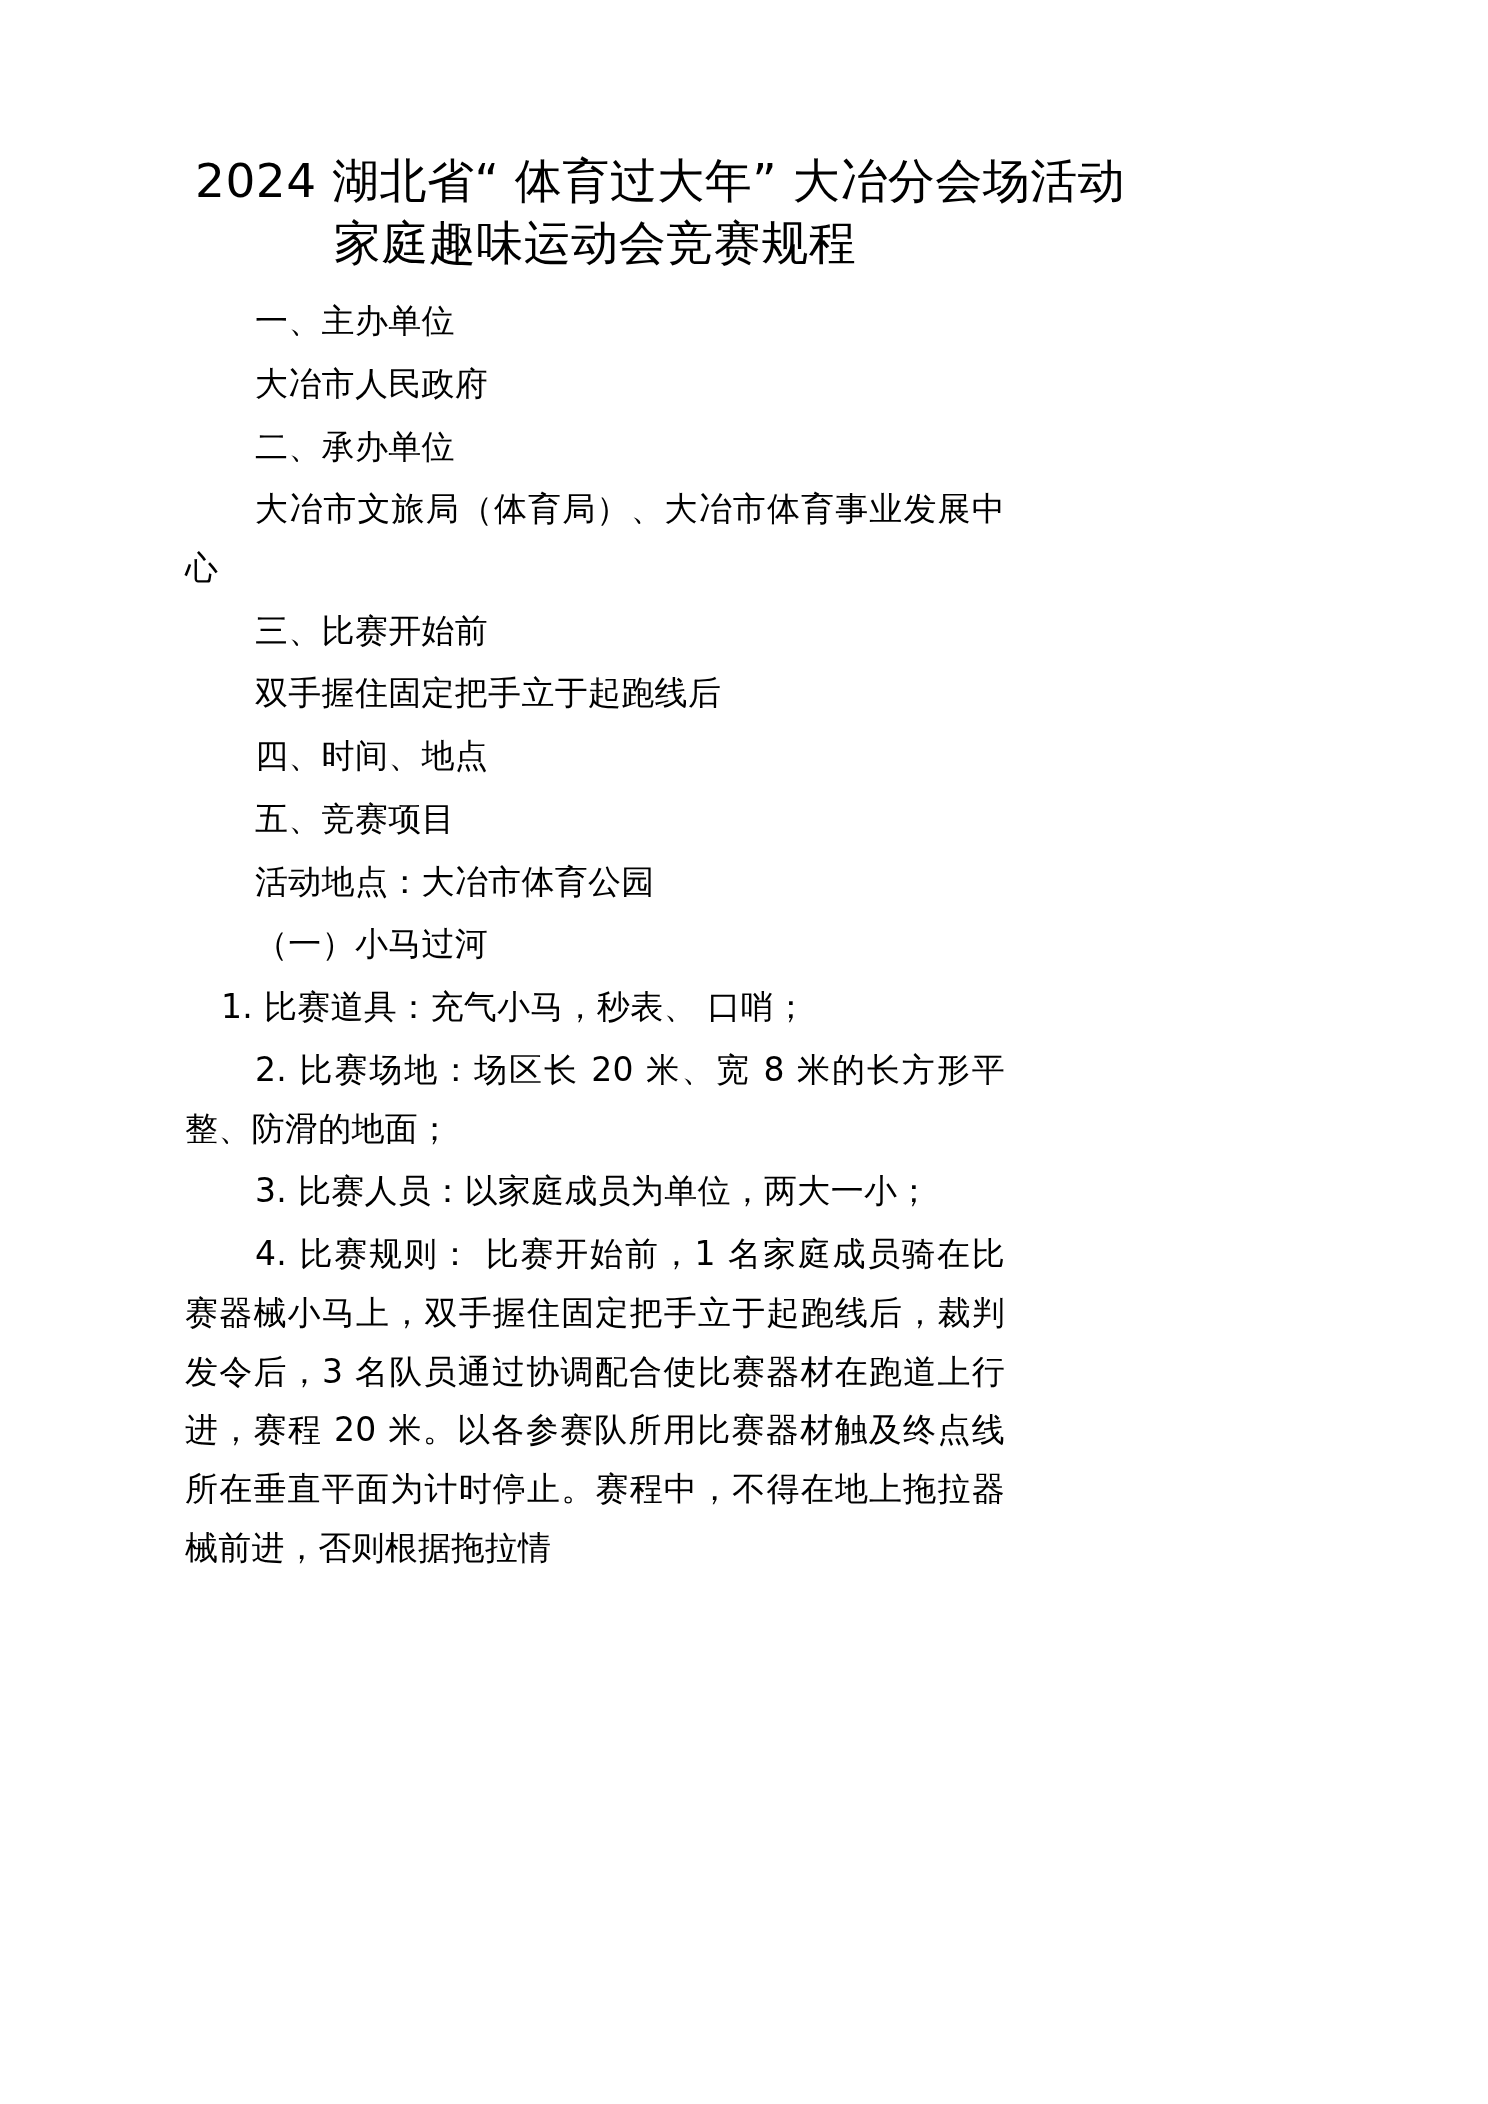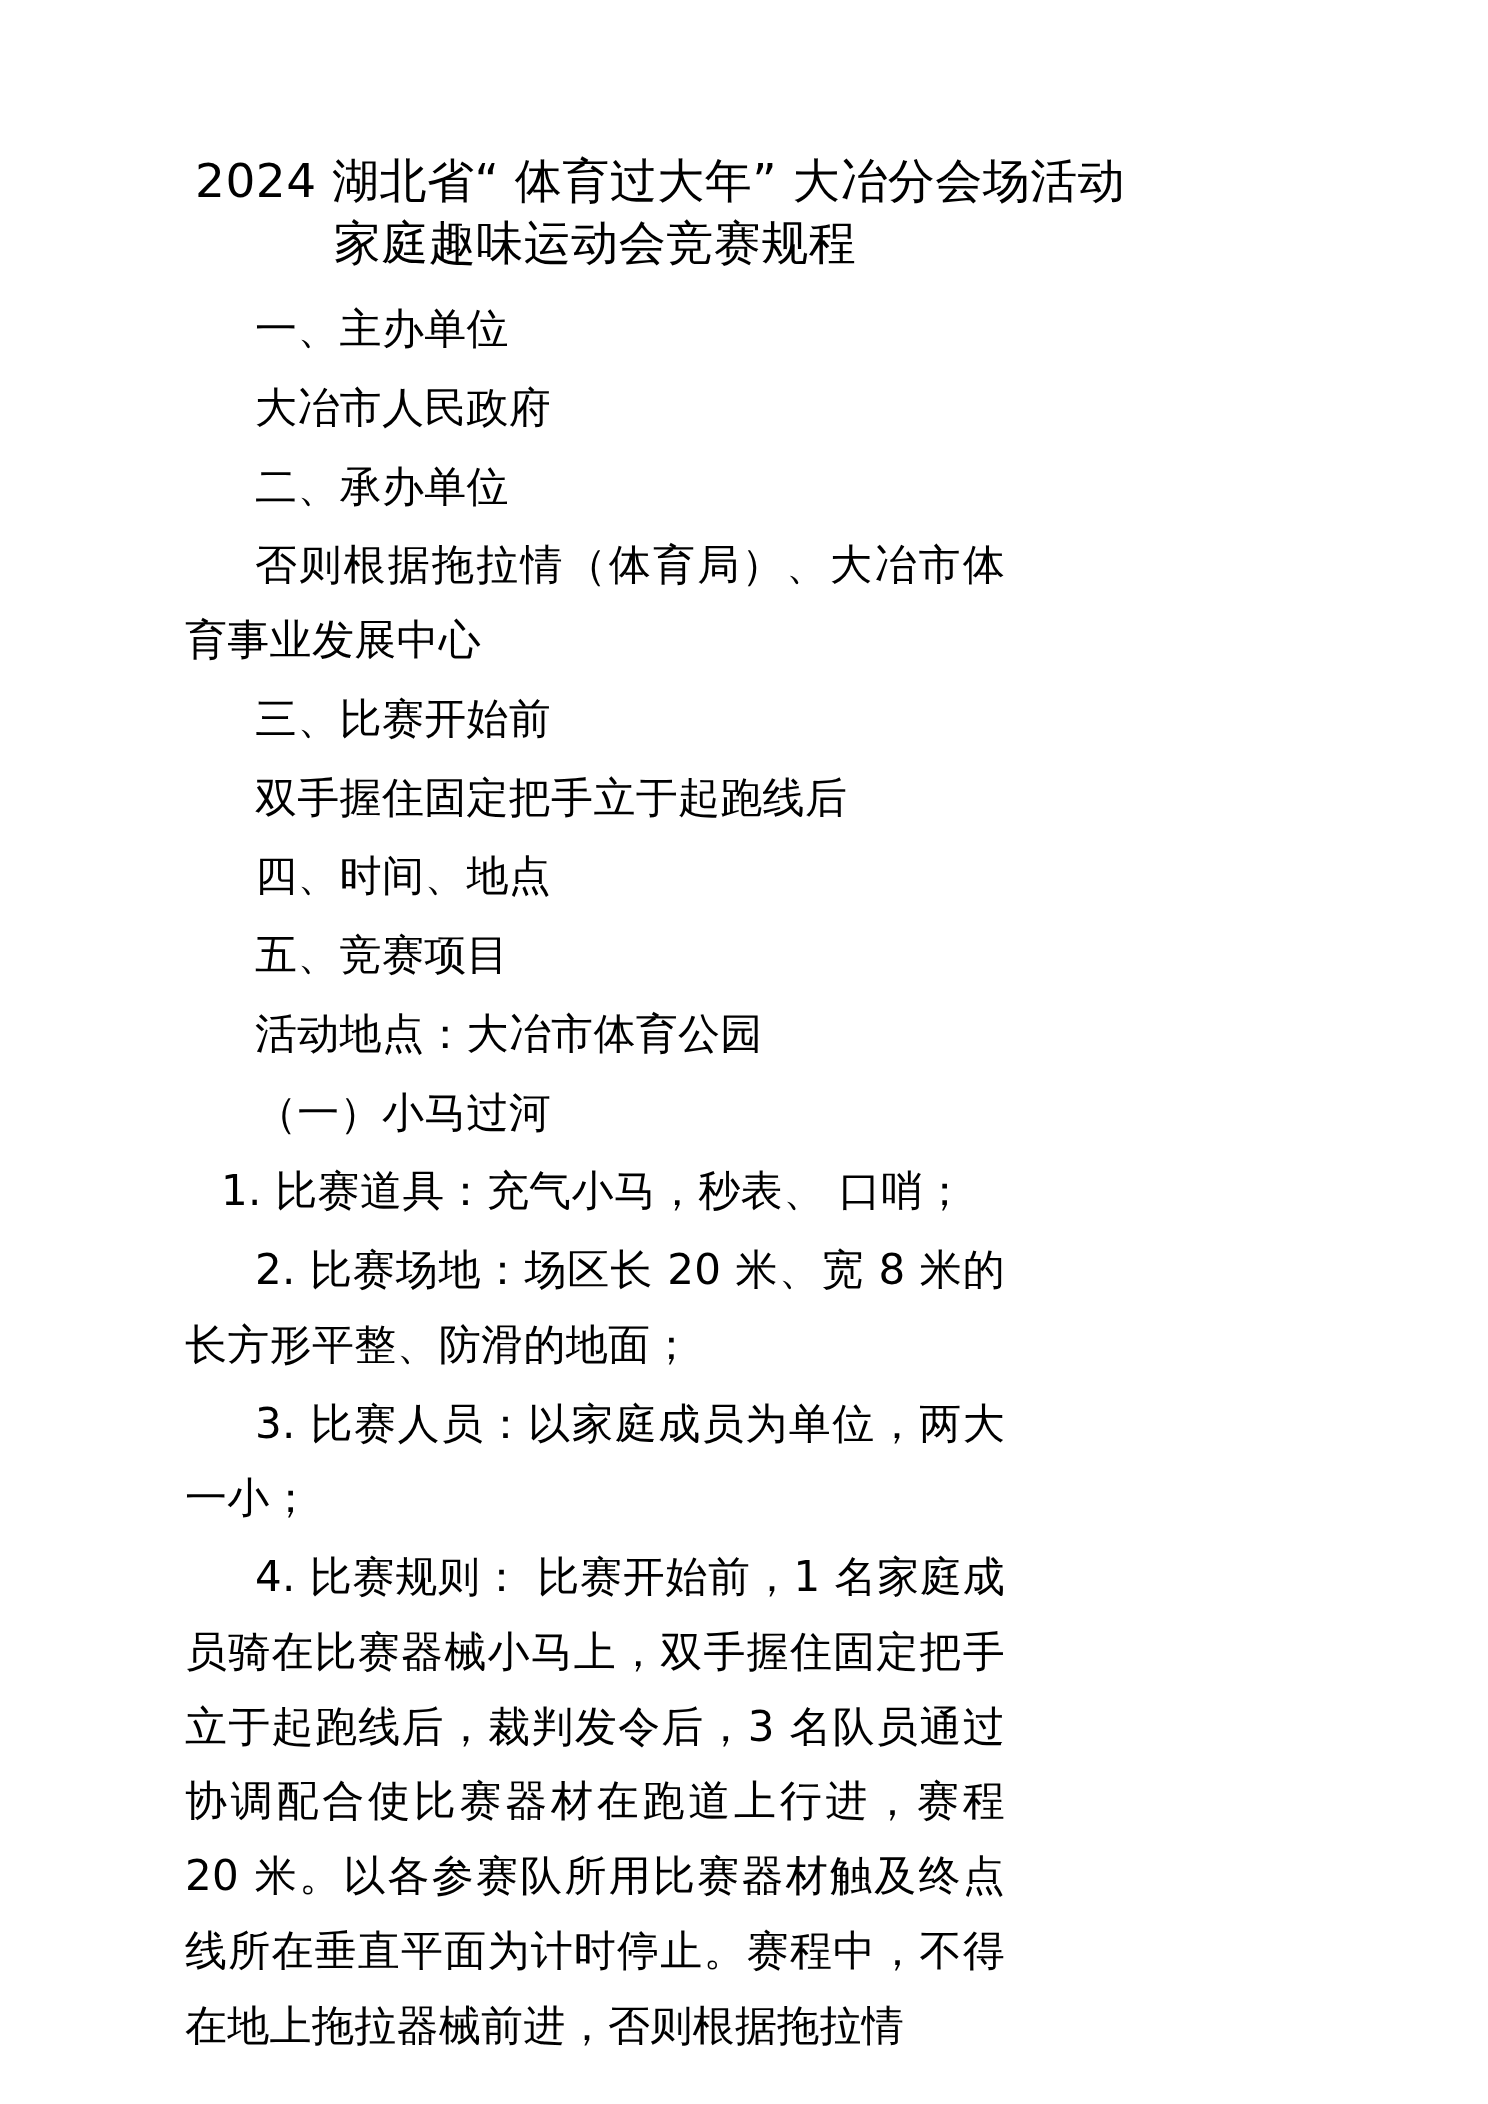--- a/index.html
+++ b/index.html
@@ -29,21 +29,21 @@
     font-weight: 400;
     letter-spacing: 0.5px;
     margin: 0 0 18px 0;
     padding: 0 10px;
   }
   .doc-title .line {
     display: block;
     white-space: nowrap;
   }
   .body-text {
-    font-size: 42px;
+    font-size: 33px;
     line-height: 1.78;
     letter-spacing: 0.3px;
   }
   p.para {
     margin: 0 0 4px 0;
     text-align: justify;
     text-justify: inter-ideograph;
   }
   p.indent1 {
     text-indent: 70px;
@@ -64,21 +64,21 @@
     <span class="line">2024 湖北省“ 体育过大年” 大冶分会场活动</span>
     <span class="line">家庭趣味运动会竞赛规程</span>
   </h1>
 
   <div class="body-text">
 
     <p class="para indent1">一、主办单位</p>
     <p class="para indent1">大冶市人民政府</p>
 
     <p class="para indent1">二、承办单位</p>
-    <p class="para indent1">否则根据拖拉情（体育局）、大冶市体育事业发展中心</p>
+    <p class="para indent1">大冶市文旅局（体育局）、大冶市体育事业发展中心</p>
 
     <p class="para indent1">三、比赛开始前</p>
     <p class="para indent1">双手握住固定把手立于起跑线后</p>
 
     <p class="para indent1">四、时间、地点</p>
     <p class="para indent1">五、竞赛项目</p>
 
     <p class="para indent1">活动地点：大冶市体育公园</p>
 
     <p class="para indent1">（一）小马过河</p>

